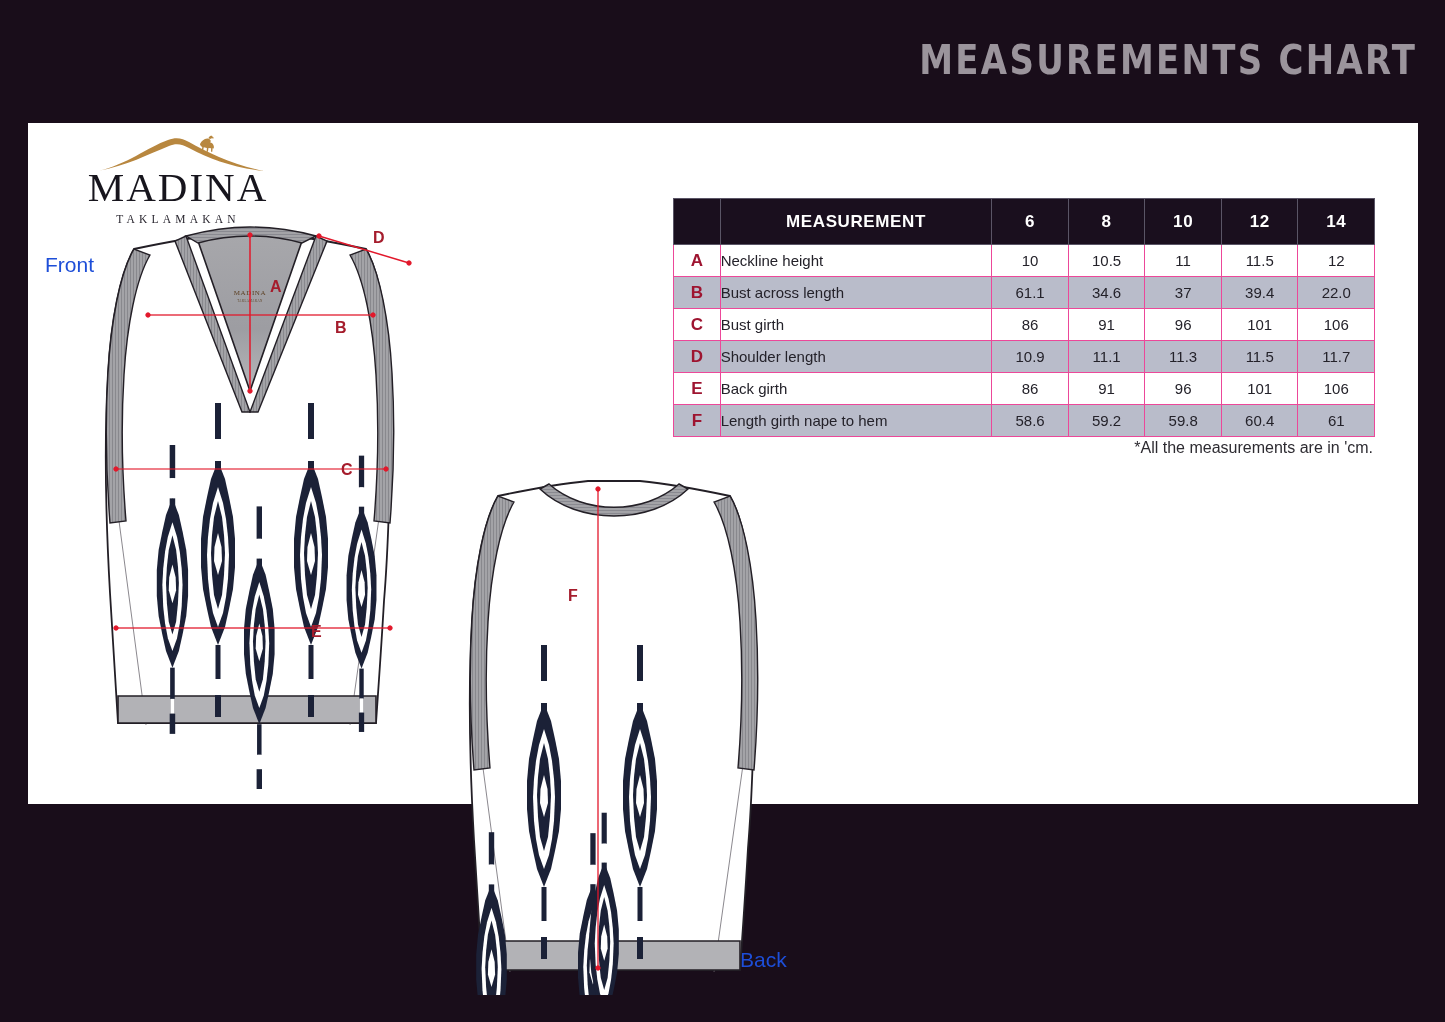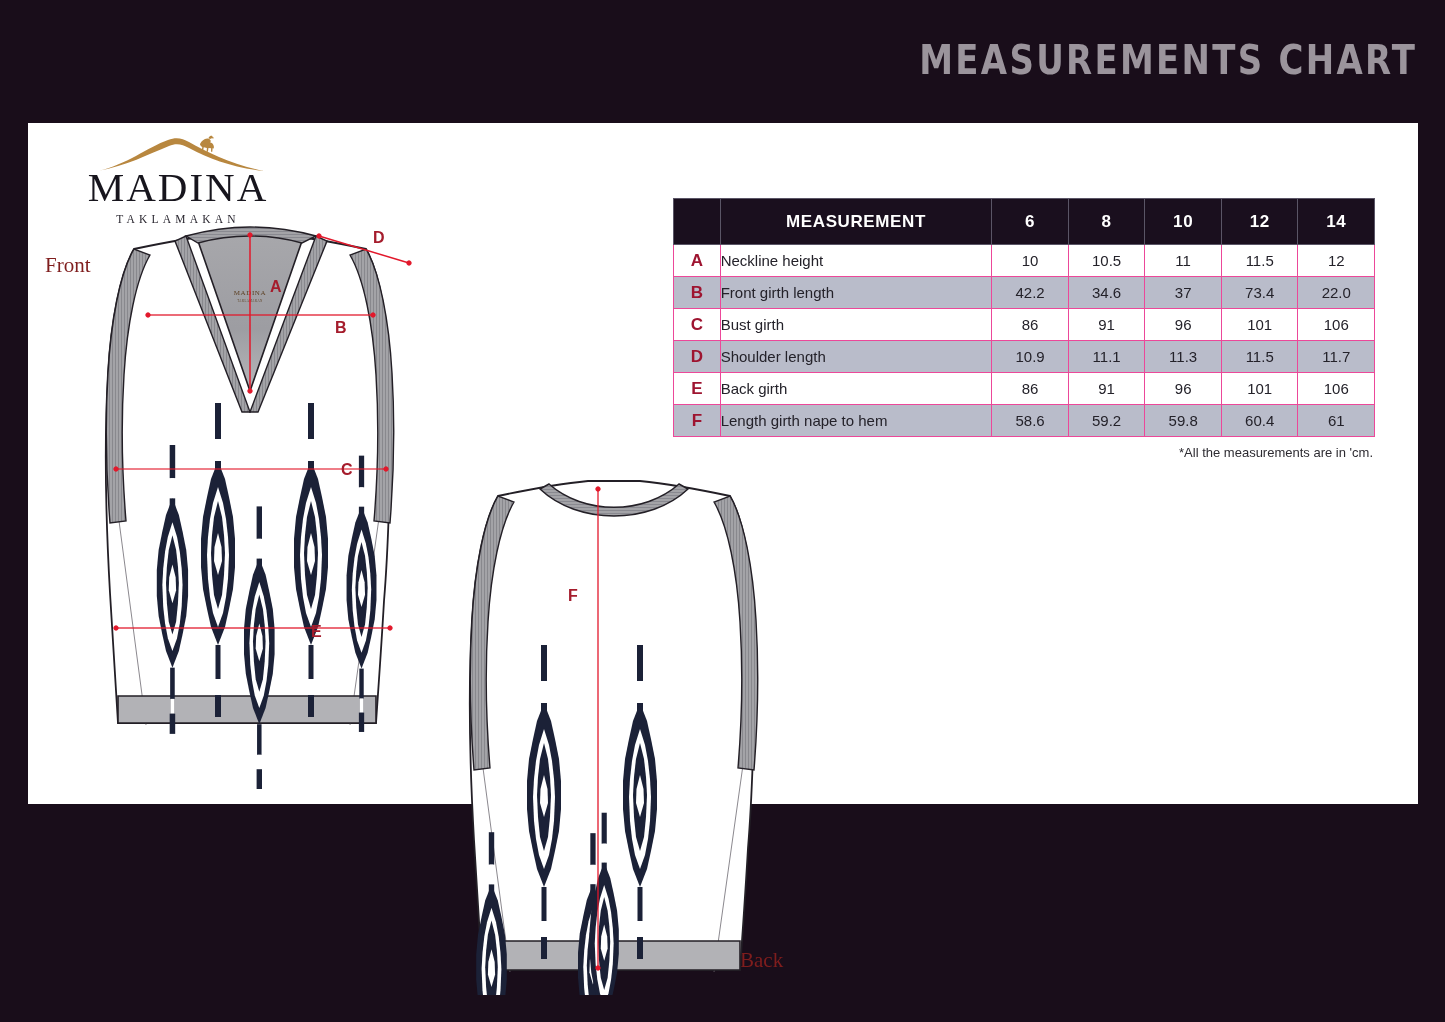--- a/index.html
+++ b/index.html
@@ -40,22 +40,22 @@
     font-family:"Liberation Serif", serif;
     font-size:41px;letter-spacing:2px;color:#17151d;line-height:1;
   }
   #logo-sub{
     position:absolute;left:0;top:78px;width:220px;text-align:center;
     font-family:"Liberation Serif", serif;
     font-size:11.5px;letter-spacing:4.2px;color:#2a2730;
   }
   
   .view-label{
-    position:absolute;font-size:21px;color:#7f1d1d;
-    font-family:Liberation Serif, serif;
+    position:absolute;font-size:21px;color:#1d4ed8;
+    font-family:Liberation Sans, sans-serif;
   }
   #label-front{left:17px;top:130px;}
   #label-back{left:712px;top:825px;}
   
   .dim-letter{
     position:absolute;color:#a51c2c;font-weight:bold;font-size:16px;
     font-family:"Liberation Sans", sans-serif;
   }
   
   #measurements-table{
@@ -81,21 +81,21 @@
   td.cell-measure{
     padding-left:14px;color:#24222a;font-size:15px;
   }
   td.cell-value{
     text-align:center;color:#24222a;font-size:15px;
   }
   tr.row-odd td{background:#ffffff;}
   tr.row-even td{background:#b9bcca;}
   #table-footnote{
     position:absolute;right:45px;top:316px;
-    font-size:13px;color:#2d2b31;margin-top:6px;
+    font-size:16px;color:#2d2b31;
   }
   
   #garment-art{position:absolute;left:0;top:0;width:1390px;height:872px;}
 </style>
 </head>
 <body>
 
 <div id="header-bar">
   <div id="chart-title">MEASUREMENTS CHART</div>
 </div>
@@ -309,25 +309,25 @@
         <td class="cell-letter">A</td>
         <td class="cell-measure">Neckline height</td>
         <td class="cell-value">10</td>
         <td class="cell-value">10.5</td>
         <td class="cell-value">11</td>
         <td class="cell-value">11.5</td>
         <td class="cell-value">12</td>
       </tr>
       <tr class="row-even">
         <td class="cell-letter">B</td>
-        <td class="cell-measure">Front girth length</td>
-        <td class="cell-value">42.2</td>
+        <td class="cell-measure">Bust across length</td>
+        <td class="cell-value">61.1</td>
         <td class="cell-value">34.6</td>
         <td class="cell-value">37</td>
-        <td class="cell-value">73.4</td>
+        <td class="cell-value">39.4</td>
         <td class="cell-value">22.0</td>
       </tr>
       <tr class="row-odd">
         <td class="cell-letter">C</td>
         <td class="cell-measure">Bust girth</td>
         <td class="cell-value">86</td>
         <td class="cell-value">91</td>
         <td class="cell-value">96</td>
         <td class="cell-value">101</td>
         <td class="cell-value">106</td>

